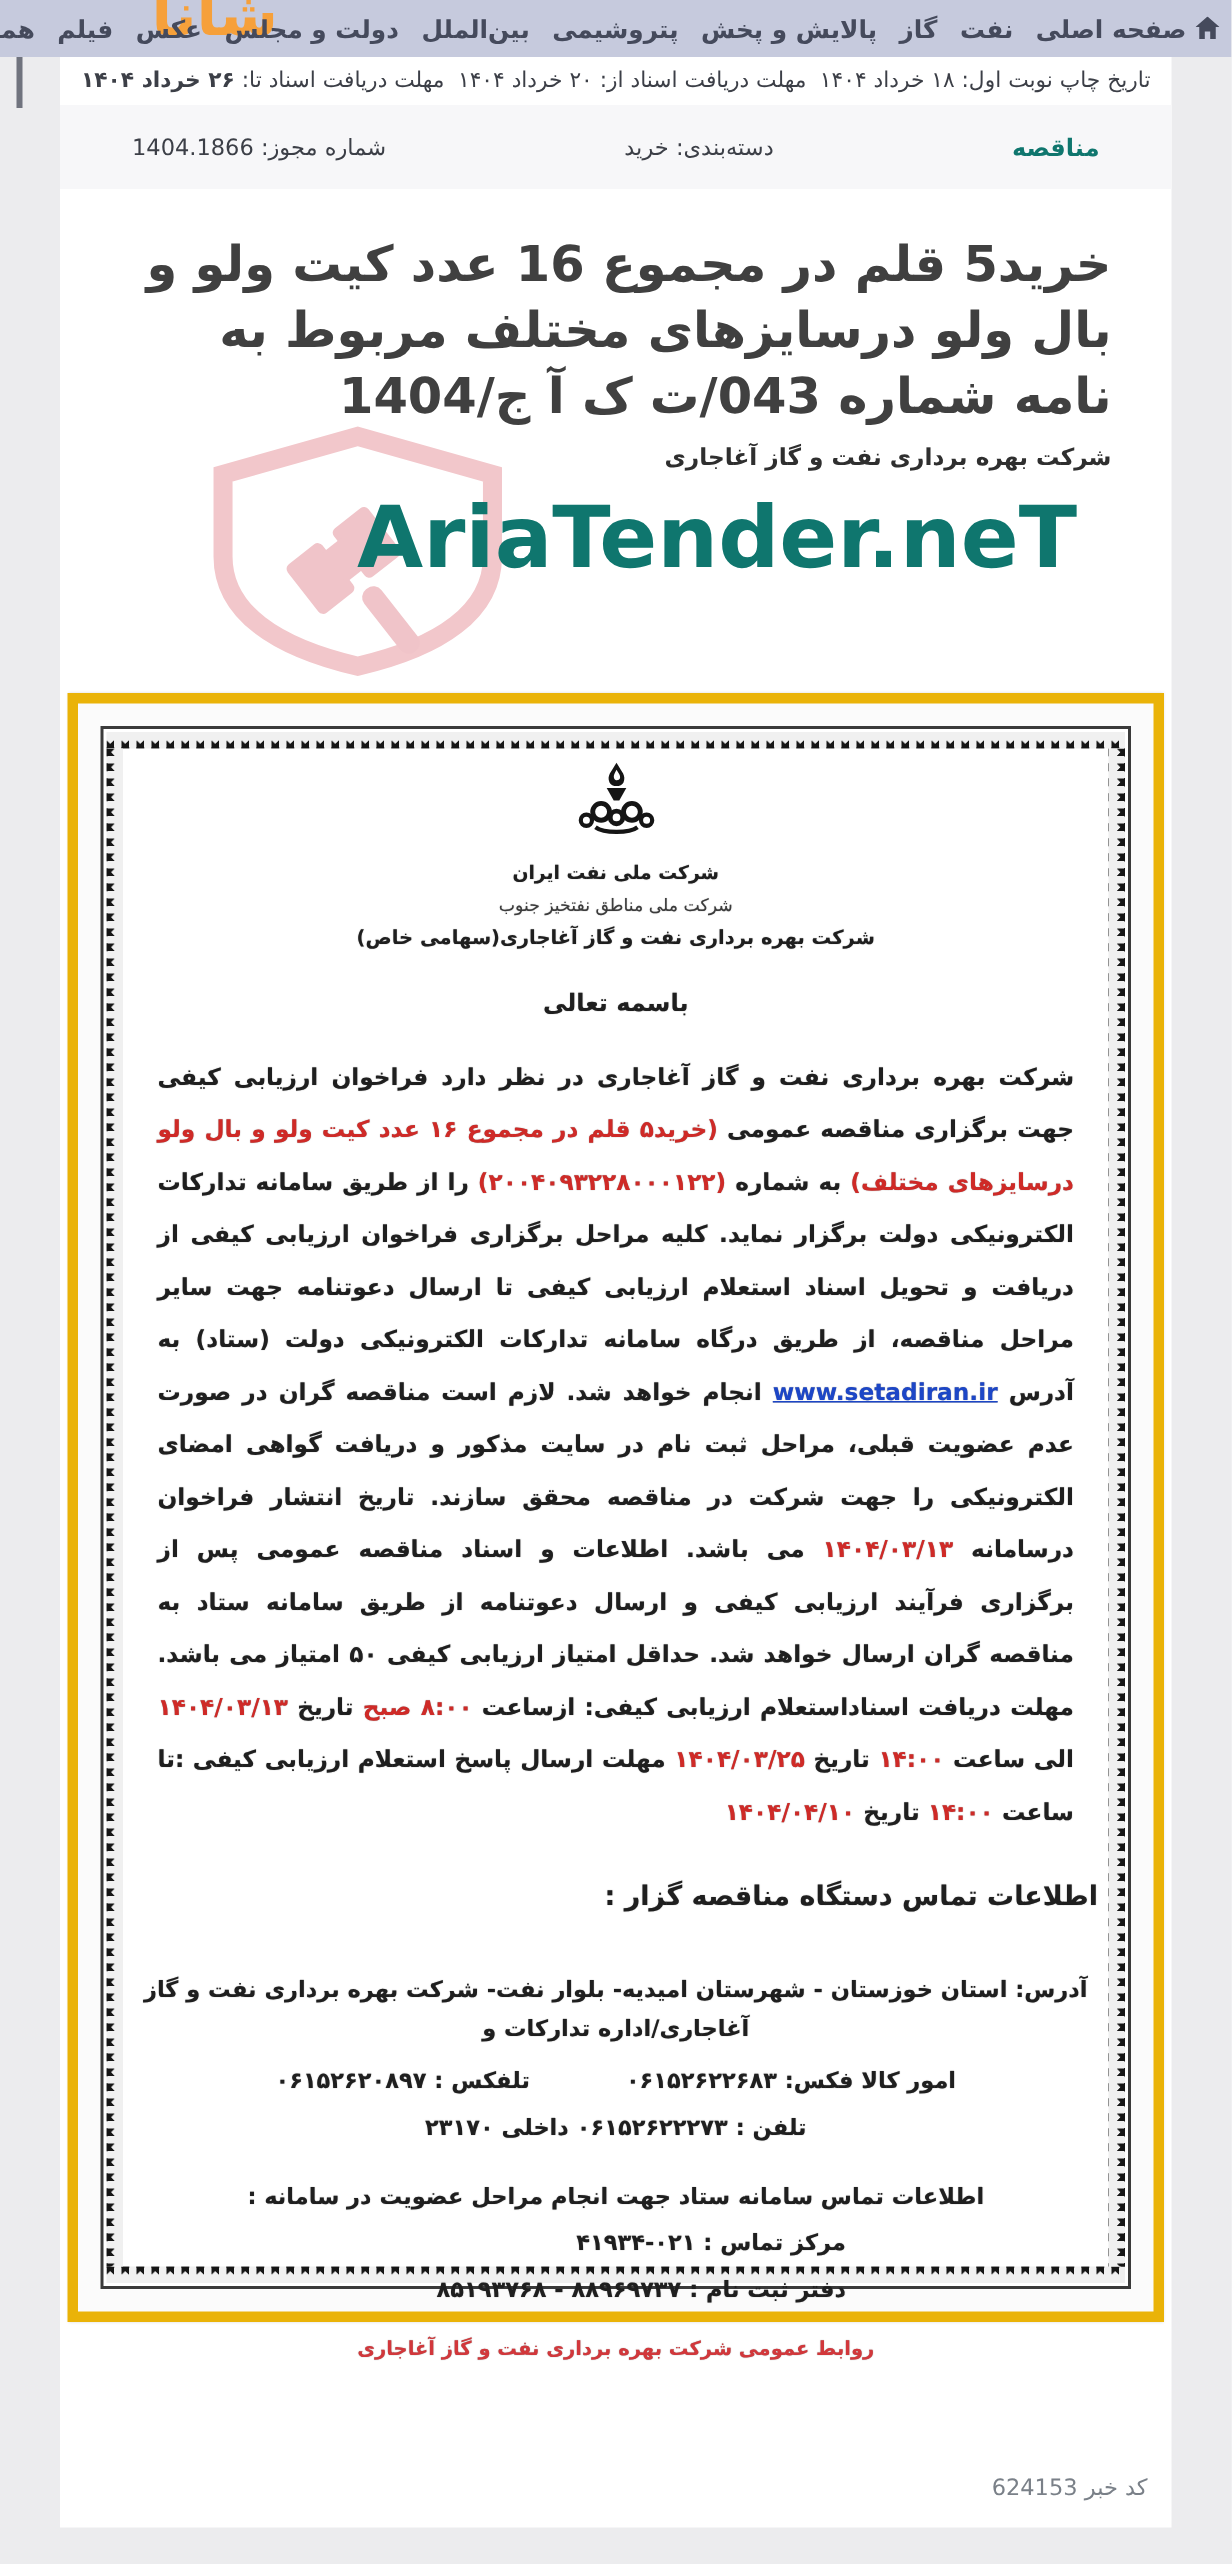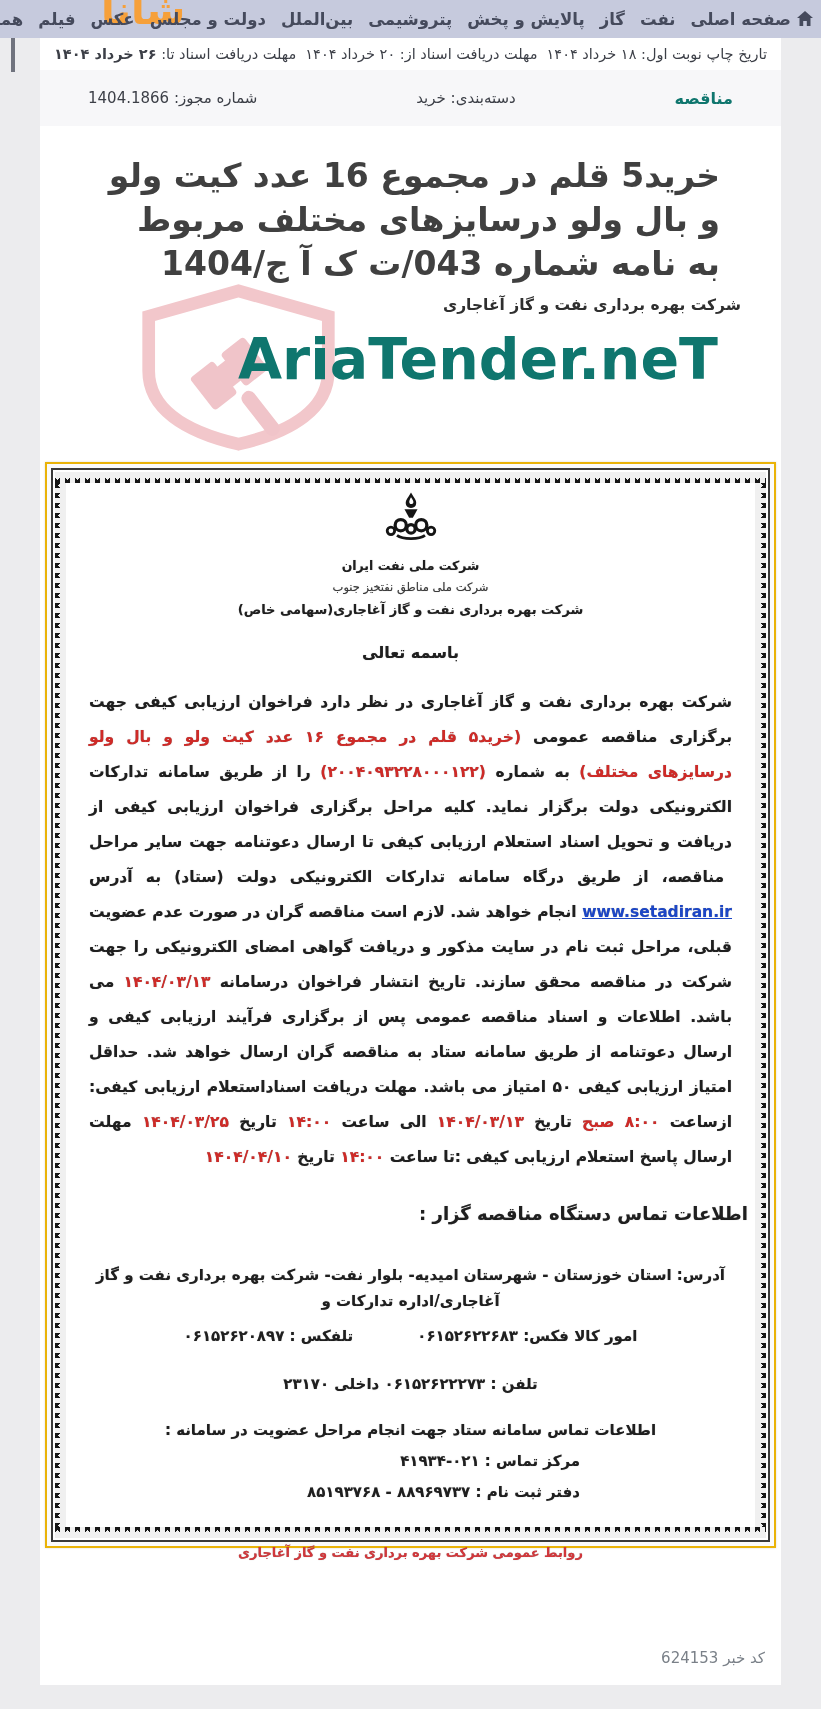--- a/index.html
+++ b/index.html
@@ -23,31 +23,31 @@
   .dates-row{position:absolute;left:0;top:0;width:100%;height:32px;direction:rtl;display:flex;
     justify-content:space-between;align-items:center;padding:0 14px;box-sizing:border-box;
     font-size:14.5px;color:#3c3f47;}
   .dates-row b{font-weight:bold;}
   .meta-row{position:absolute;left:0;top:32px;width:100%;height:56px;background:#f7f7f9;direction:rtl;
     display:flex;justify-content:space-between;align-items:center;padding:0 48px;box-sizing:border-box;
     font-size:15px;color:#3c3f47;}
   .meta-type{font-weight:bold;font-size:16px;color:#0f766e;}
 
   .article-title{position:absolute;right:0;top:116px;width:100%;direction:rtl;text-align:right;
-    padding:0 61px;box-sizing:border-box;font-size:33px;line-height:44px;font-weight:bold;color:#404040;margin:0;}
+    padding:0 40px;box-sizing:border-box;font-size:33px;line-height:44px;font-weight:bold;color:#404040;margin:0;}
   .article-company{position:absolute;right:40px;top:258px;direction:rtl;font-size:15.5px;font-weight:bold;color:#2f2f2f;}
 
   
   .wm-shield{position:absolute;left:96px;top:246px;z-index:0;}
   .wm-text{position:absolute;left:198px;top:288px;z-index:0;font-size:57px;font-weight:bold;
     color:#0f766e;letter-spacing:0px;white-space:nowrap;}
 
   
   .doc{position:absolute;left:5px;top:424px;width:731px;height:1086px;box-sizing:border-box;
-    background:#fbfbfb;border:2px solid #eab308;padding:4px;box-shadow:0 0 2px rgba(0,0,0,.15);}
+    background:#fbfbfb;border:7px solid #eab308;padding:15px;box-shadow:0 0 2px rgba(0,0,0,.15);}
   .doc-inner{position:relative;width:100%;height:100%;box-sizing:border-box;border:2px solid #3a3a3a;background:#ffffff;}
   .zz{position:absolute;background-color:#f0f0f0;}
   .zz-top,.zz-bottom{left:2px;right:2px;height:11px;
     background:
       linear-gradient(45deg,#161616 4px,transparent 4px) 0 0/10px 11px repeat-x,
       linear-gradient(-45deg,#161616 4px,transparent 4px) 5px 0/10px 11px repeat-x,
       #f0f0f0;}
   .zz-top{top:2px;}
   .zz-bottom{bottom:2px;transform:scaleY(-1);}
   .zz-left,.zz-right{top:13px;bottom:13px;width:11px;
@@ -68,24 +68,24 @@
   .basmala{text-align:center;font-size:16px;font-weight:bold;margin-top:26px;}
   .doc-heading-wrap{text-align:center;margin-top:17px;}
   .doc-heading{display:inline-block;font-size:16.5px;font-weight:bold;border-bottom:2px solid #1f1f1f;padding-bottom:4px;}
   .doc-paragraph{margin-top:23px;padding:0 16px;font-size:15.5px;font-weight:600;line-height:35px;
     text-align:justify;text-justify:inter-word;}
   .seg-red{color:#cf2a27;font-weight:bold;}
   .seg-link{color:#1c46c7;font-weight:bold;text-decoration:underline;}
   .contact-heading{font-size:18px;font-weight:600;margin-top:28px;}
   .address-line{text-align:center;font-size:15px;font-weight:bold;margin-top:38px;line-height:26px;}
   .fax-line{display:flex;direction:rtl;justify-content:center;gap:64px;font-size:15px;font-weight:bold;margin-top:13px;}
-  .phone-line{text-align:center;font-size:15px;font-weight:bold;margin-top:30px;}
+  .phone-line{text-align:center;font-size:15px;font-weight:bold;margin-top:13px;}
   .setad-heading{text-align:center;font-size:15px;font-weight:bold;margin-top:28px;}
   .setad-line{text-align:right;padding-right:168px;font-size:15px;font-weight:bold;margin-top:13px;}
-  .doc-footer{text-align:center;font-size:13px;font-weight:bold;color:#d2373b;margin-top:44px;}
+  .doc-footer{text-align:center;font-size:13px;font-weight:bold;color:#d2373b;margin-top:24px;}
 
   .news-code{position:absolute;right:16px;bottom:18px;direction:rtl;font-size:15px;color:#7a8088;}
 </style>
 </head>
 <body>
 
 <div class="page">
 
   <nav class="topnav">
     <span class="shana-logo">شانا</span>

